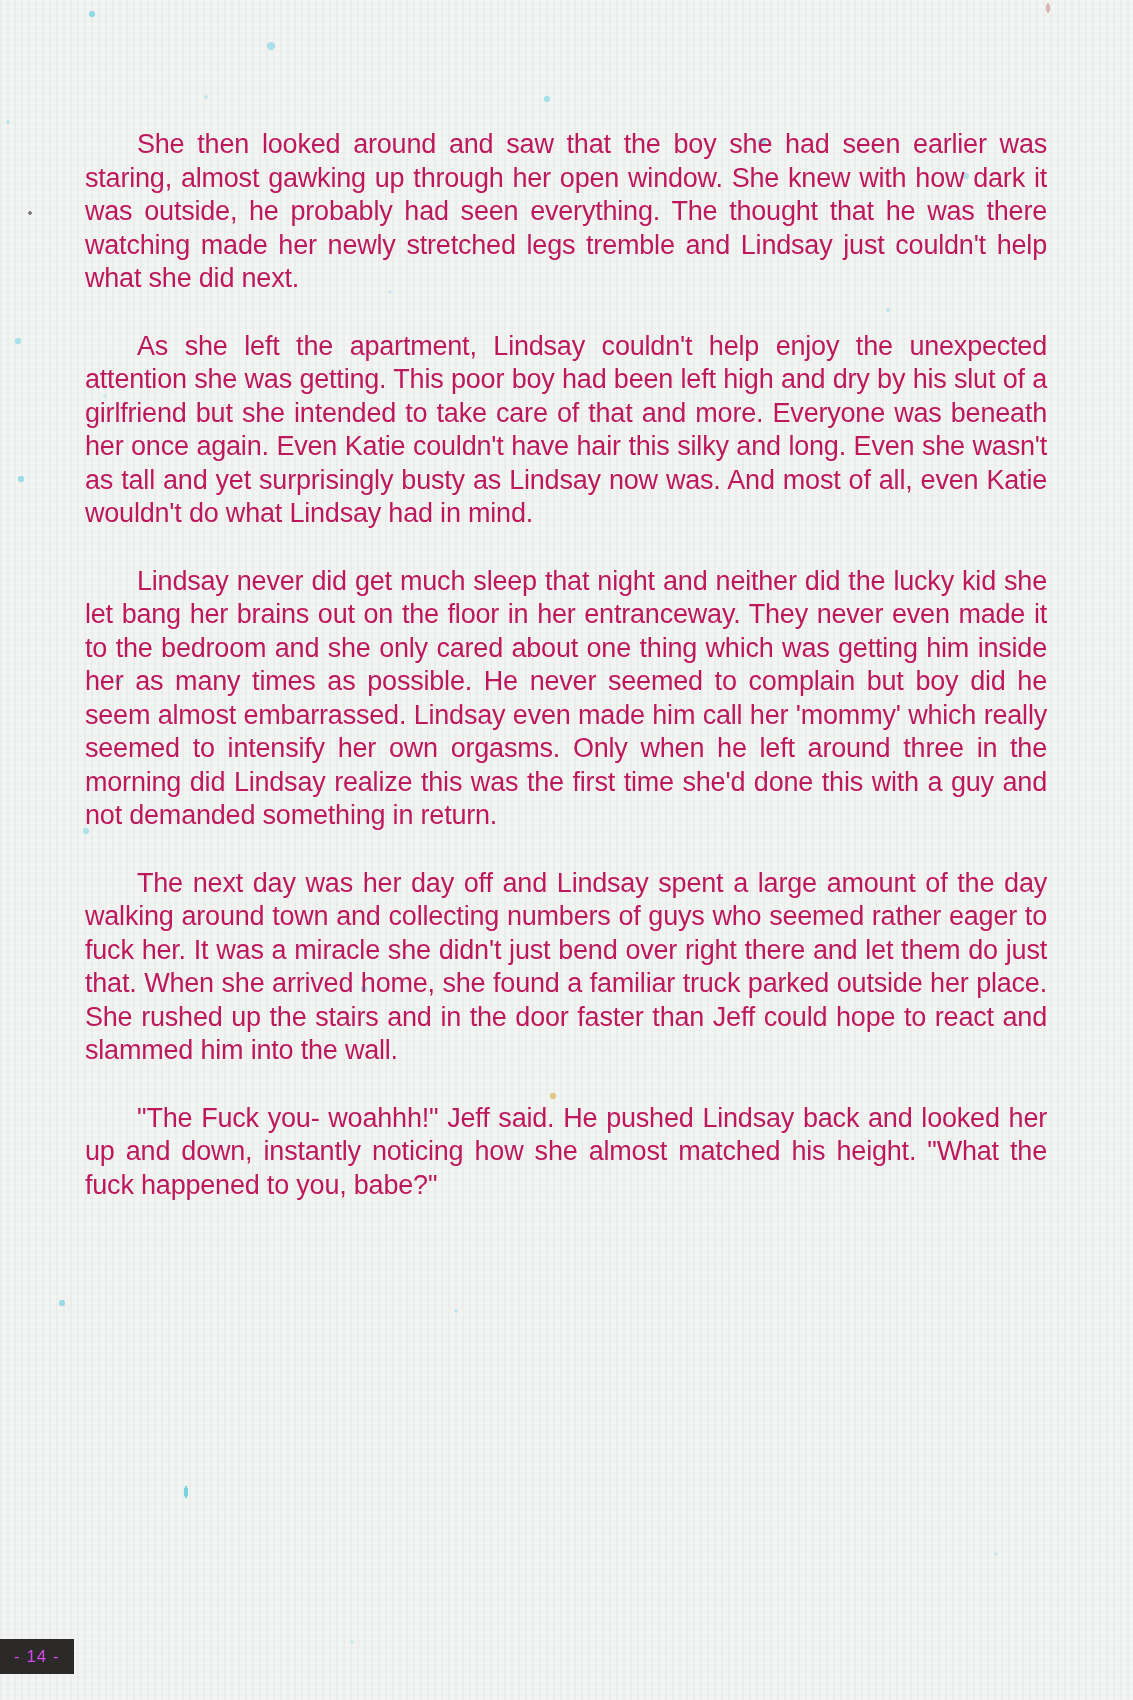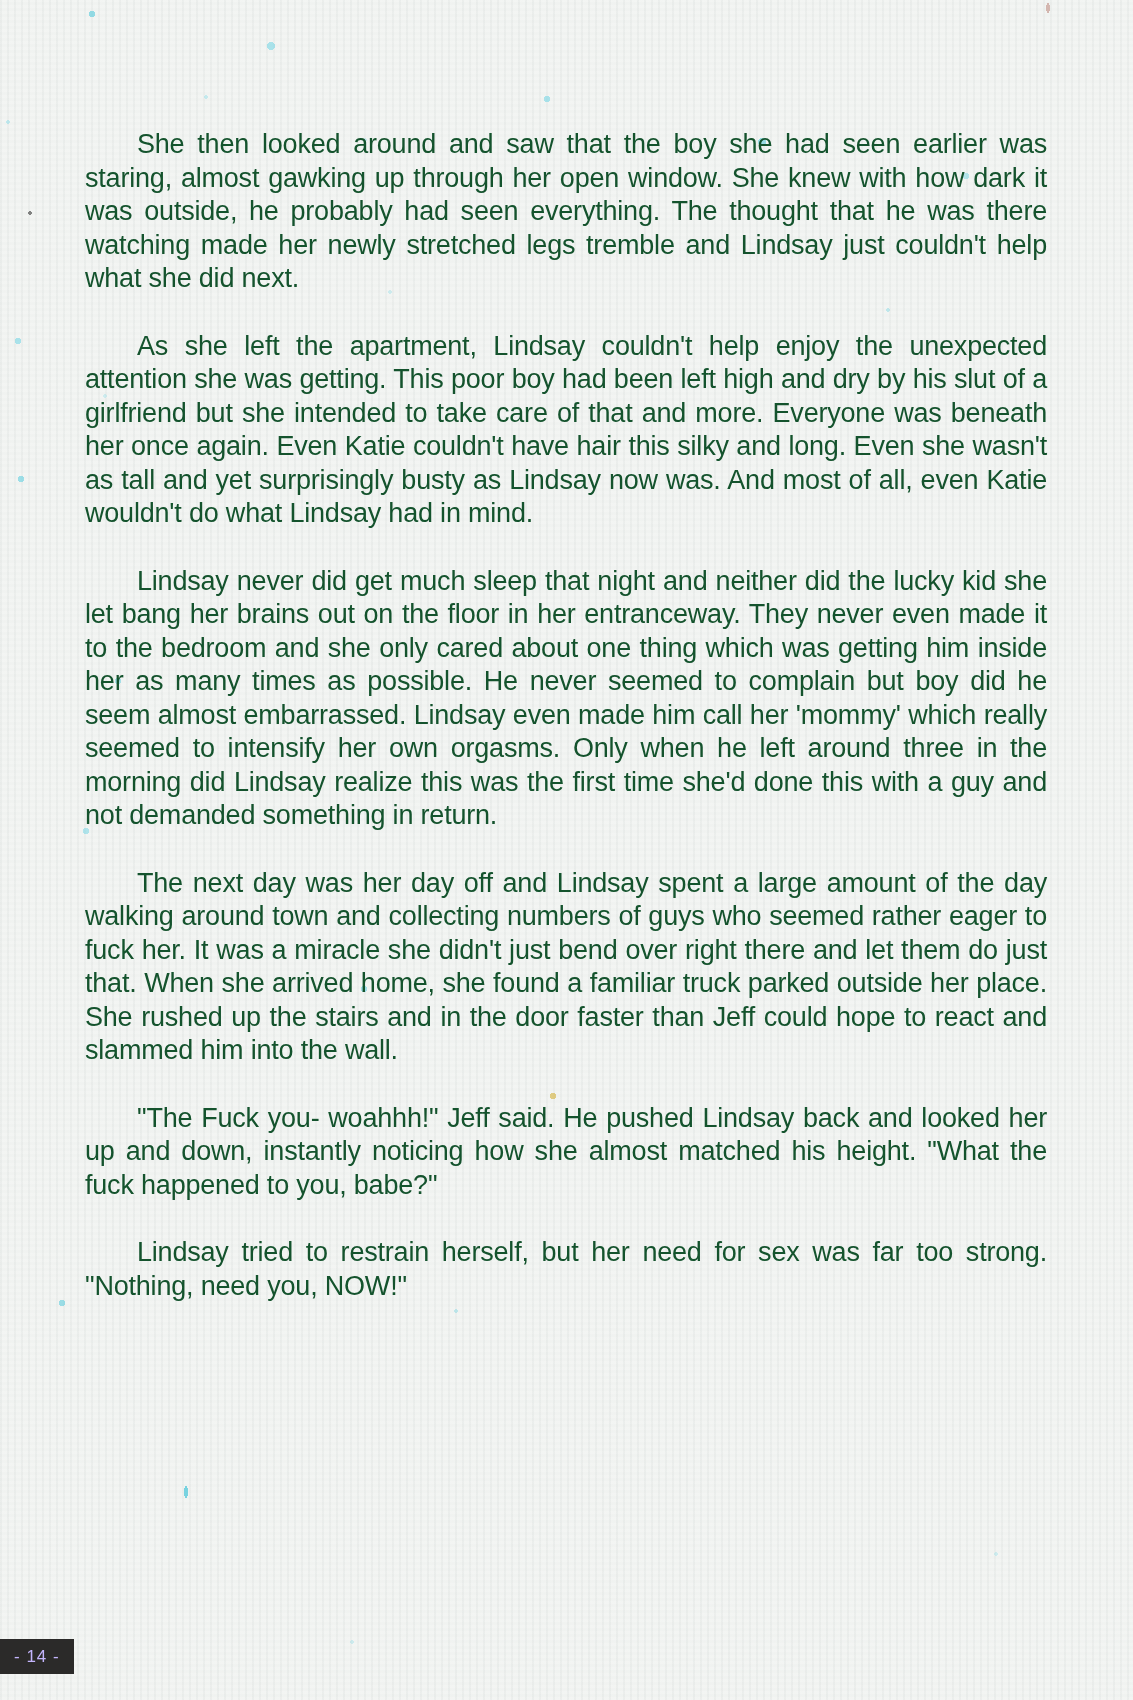--- a/index.html
+++ b/index.html
@@ -63,33 +63,33 @@
   .content {
     position: absolute;
     left: 85px;
     top: 128px;
     width: 962px;
   }
   .para {
     margin: 0 0 34px 0;
     font-size: 27px;
     line-height: 33.5px;
-    color: #14532d;
+    color: #be185d;
     text-align: justify;
     text-indent: 52px;
     letter-spacing: -0.2px;
   }
   .page-number-badge {
     position: absolute;
     left: 0;
     top: 1639px;
     min-width: 72px;
     height: 35px;
     background: #2b2a29;
-    color: #c4b5fd;
+    color: #d946ef;
     display: flex;
     align-items: center;
     justify-content: center;
     font-size: 17px;
     letter-spacing: 1px;
     box-sizing: border-box;
     padding: 0 14px;
   }
 </style>
 </head>
@@ -98,19 +98,18 @@
 <div class="page">
   <div class="paper-texture"></div>
   <div class="paper-specks"></div>
 
   <div class="content">
     <p class="para">She then looked around and saw that the boy she had seen earlier was staring, almost gawking up through her open window. She knew with how dark it was outside, he probably had seen everything. The thought that he was there watching made her newly stretched legs tremble and Lindsay just couldn't help what she did next.</p>
     <p class="para">As she left the apartment, Lindsay couldn't help enjoy the unexpected attention she was getting. This poor boy had been left high and dry by his slut of a girlfriend but she intended to take care of that and more. Everyone was beneath her once again. Even Katie couldn't have hair this silky and long. Even she wasn't as tall and yet surprisingly busty as Lindsay now was. And most of all, even Katie wouldn't do what Lindsay had in mind.</p>
     <p class="para">Lindsay never did get much sleep that night and neither did the lucky kid she let bang her brains out on the floor in her entranceway. They never even made it to the bedroom and she only cared about one thing which was getting him inside her as many times as possible. He never seemed to complain but boy did he seem almost embarrassed. Lindsay even made him call her 'mommy' which really seemed to intensify her own orgasms. Only when he left around three in the morning did Lindsay realize this was the first time she'd done this with a guy and not demanded something in return.</p>
     <p class="para">The next day was her day off and Lindsay spent a large amount of the day walking around town and collecting numbers of guys who seemed rather eager to fuck her. It was a miracle she didn't just bend over right there and let them do just that. When she arrived home, she found a familiar truck parked outside her place. She rushed up the stairs and in the door faster than Jeff could hope to react and slammed him into the wall.</p>
     <p class="para">"The Fuck you- woahhh!" Jeff said. He pushed Lindsay back and looked her up and down, instantly noticing how she almost matched his height. "What the fuck happened to you, babe?"</p>
-    <p class="para">Lindsay tried to restrain herself, but her need for sex was far too strong. "Nothing, need you, NOW!"</p>
   </div>
 
   <div class="page-number-badge">
     <span>- 14 -</span>
   </div>
 </div>
 
 </body></html>

